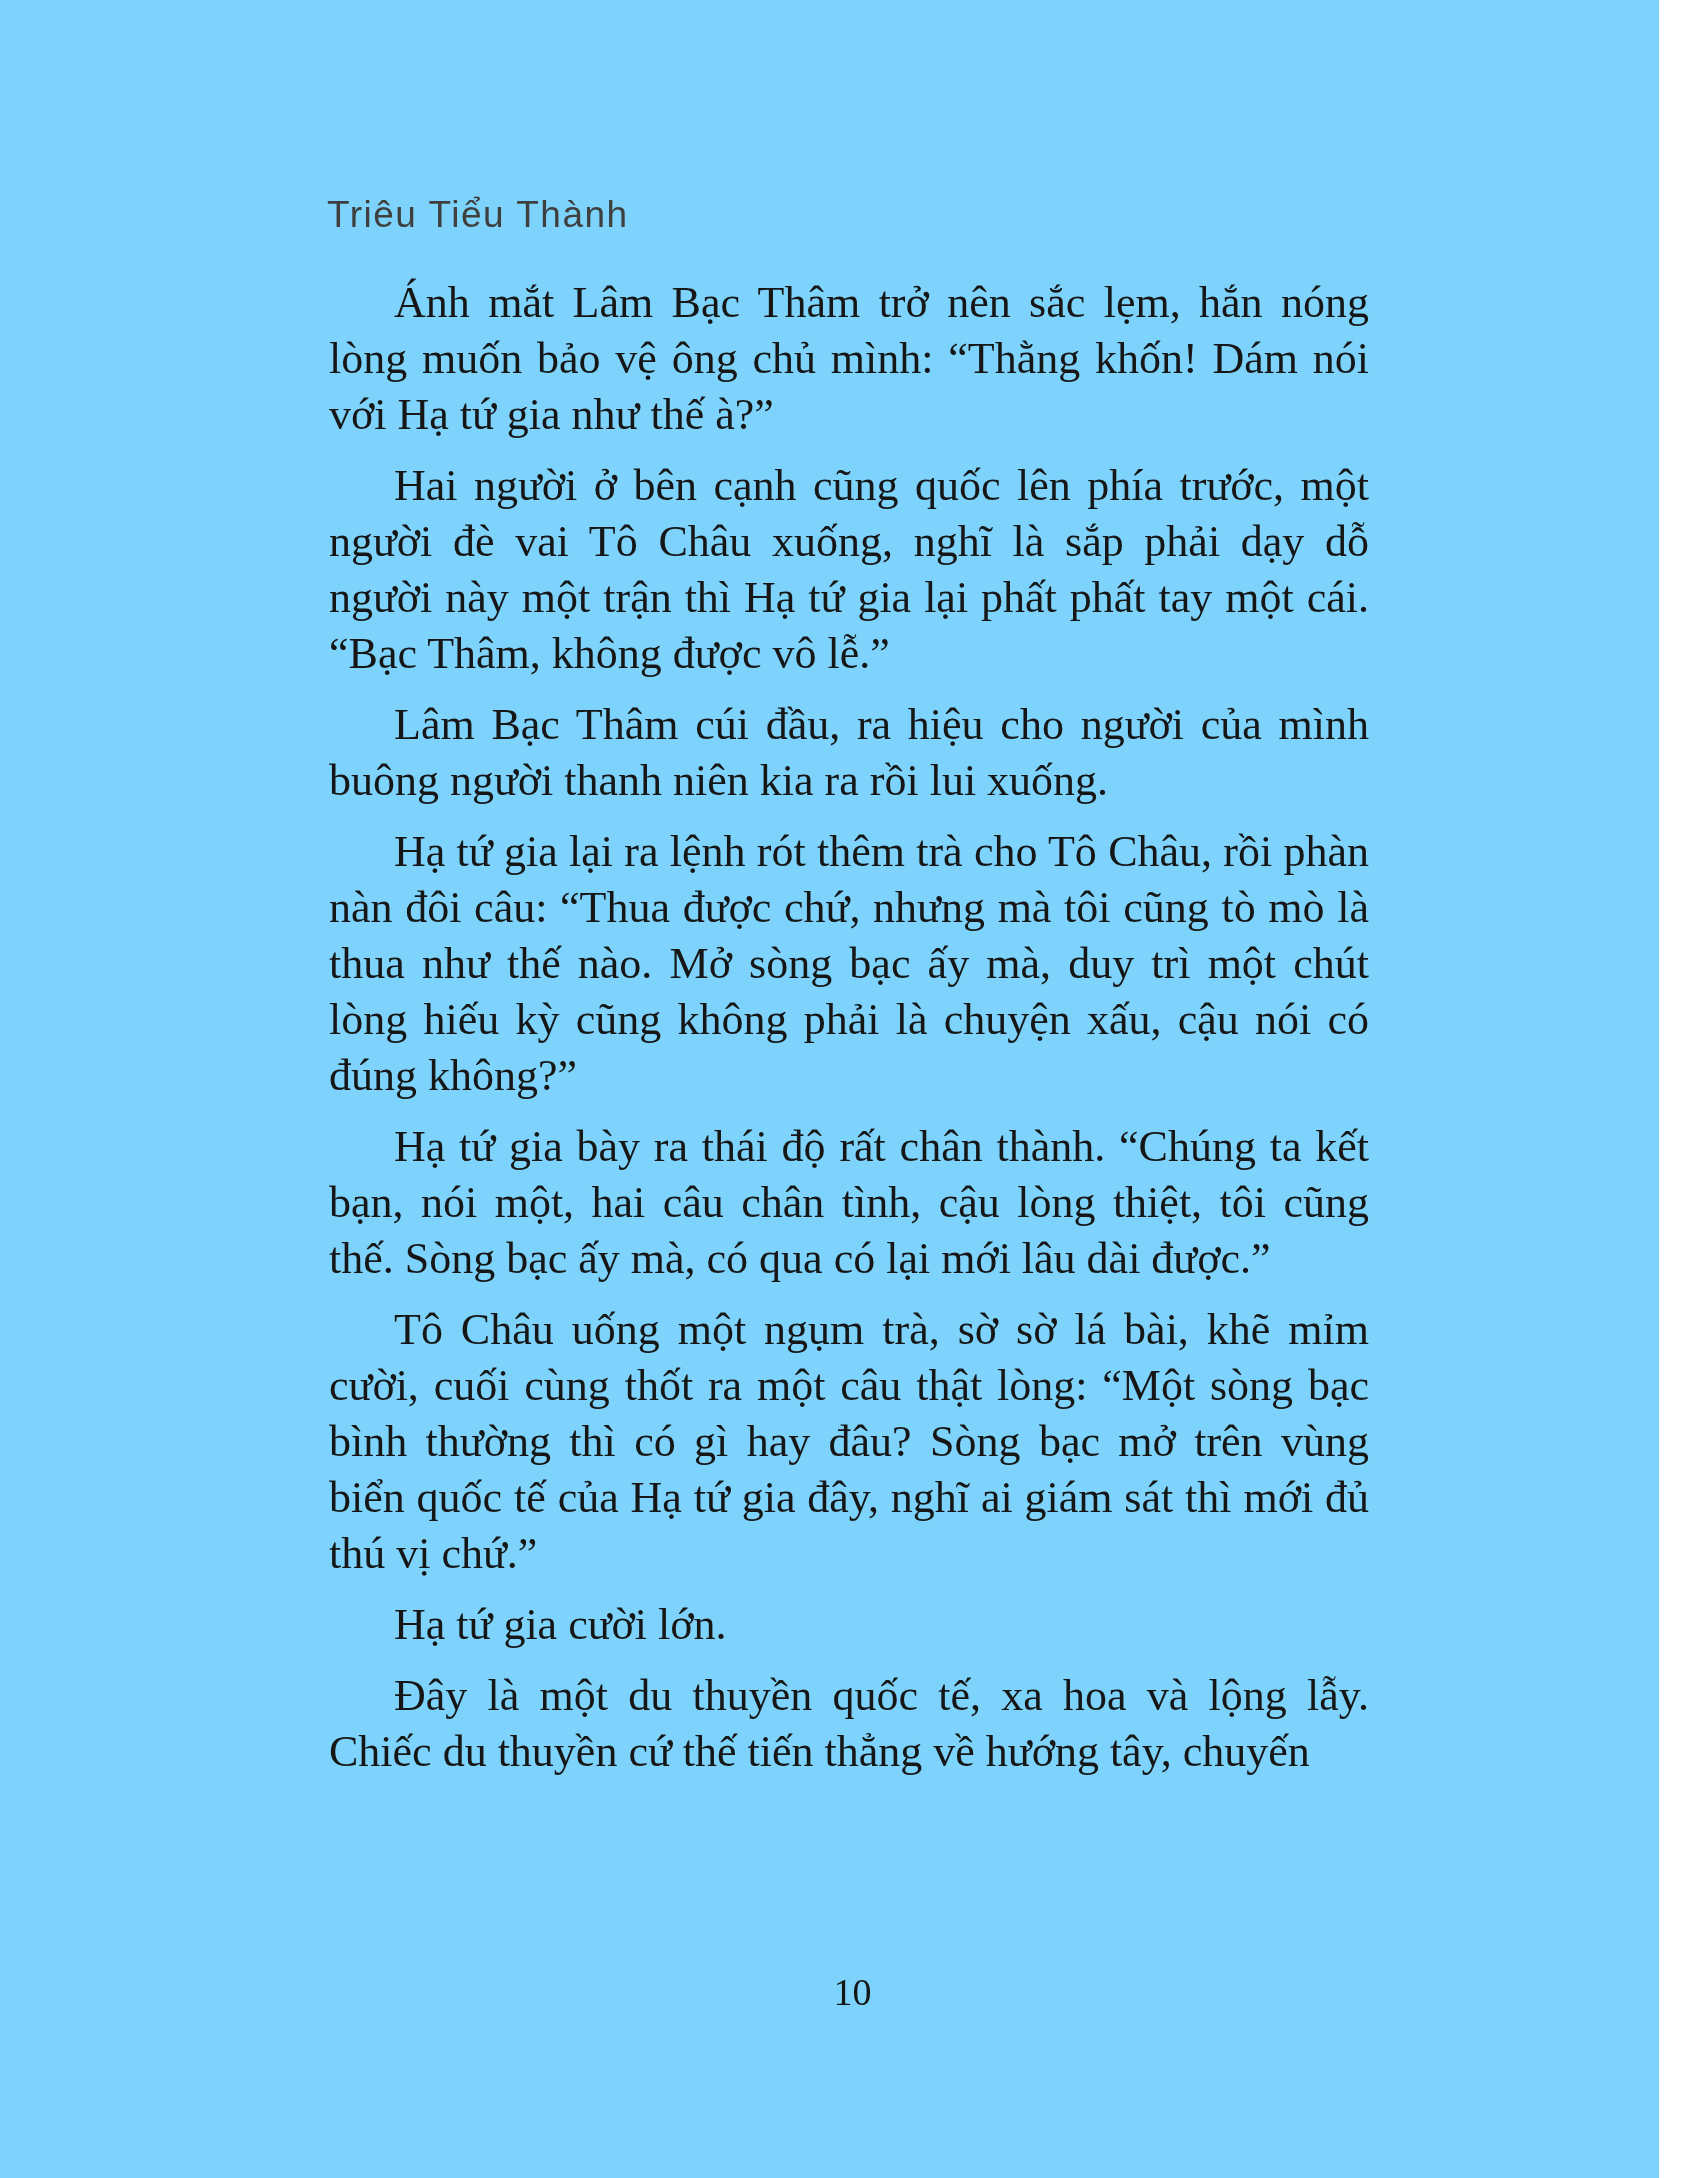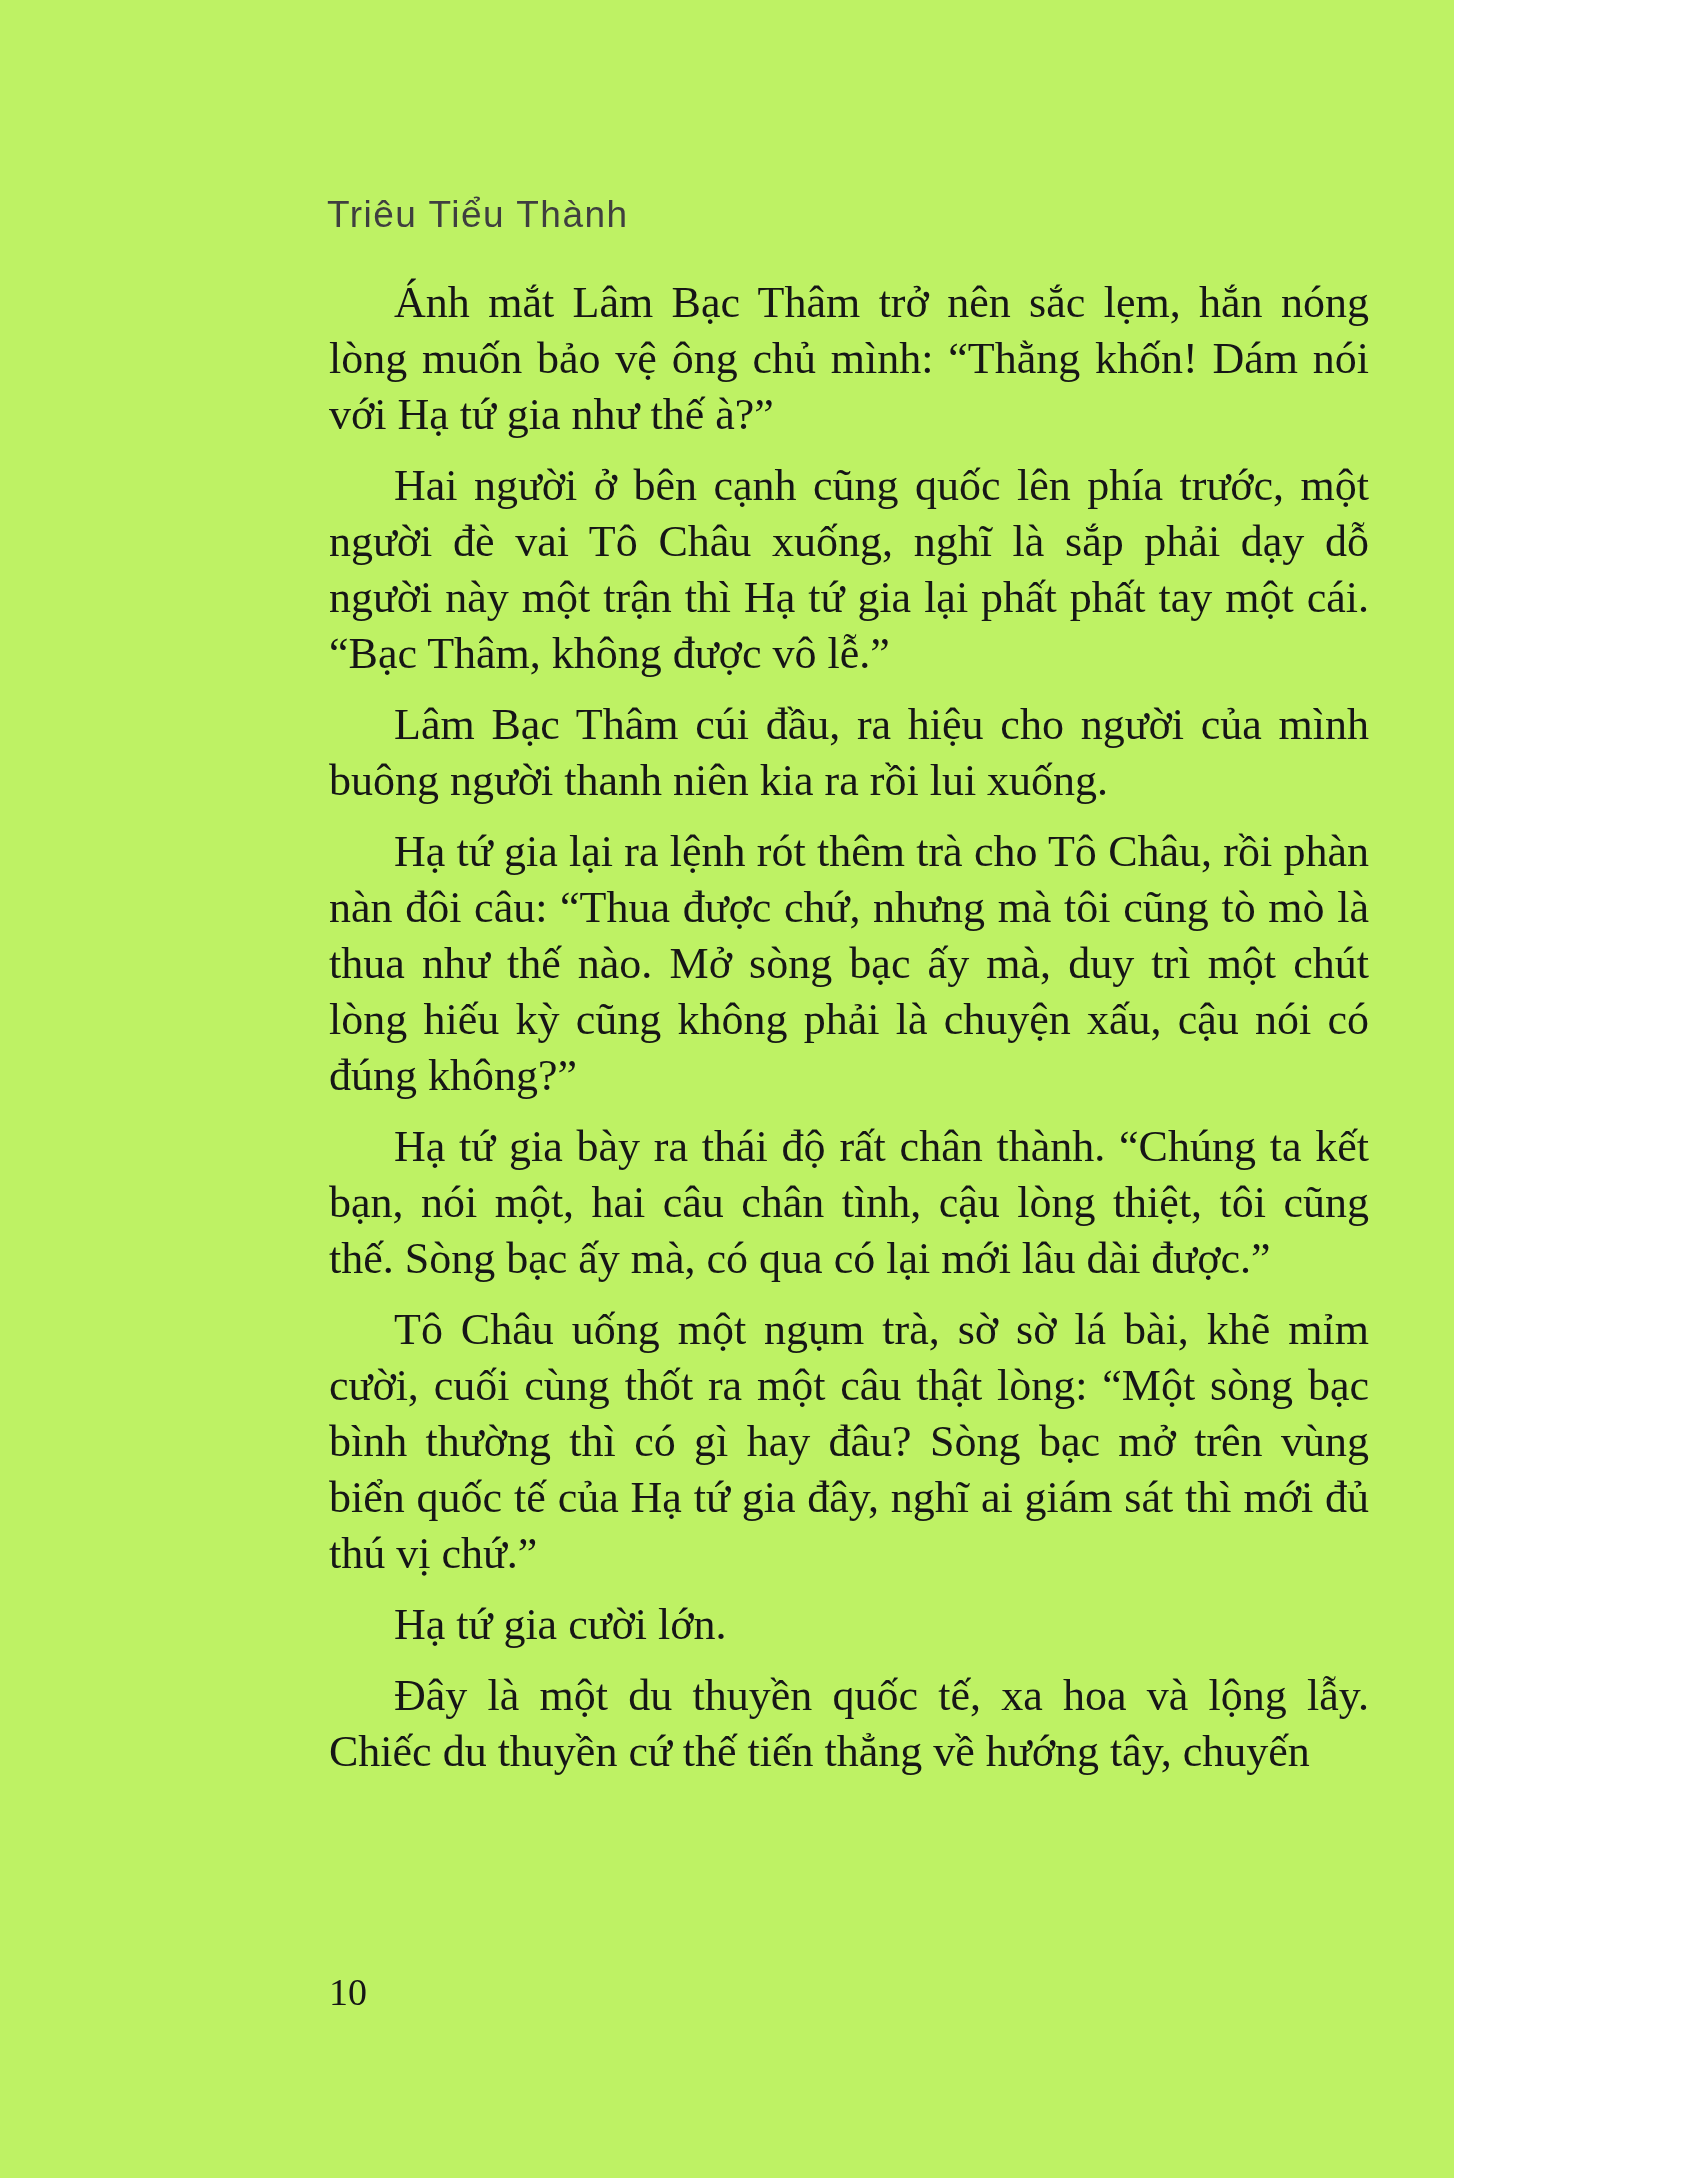--- a/index.html
+++ b/index.html
@@ -2,23 +2,23 @@
 <html><head>
 <meta charset="utf-8">
 <style>
   html, body {
     margin: 0;
     padding: 0;
     background: #ffffff;
   }
   .page {
     position: relative;
-    width: 1454px;
+    width: 1659px;
     height: 2178px;
-    background: #bef264;
+    background: #7dd3fc;
     overflow: hidden;
   }
   .running-header {
     position: absolute;
     left: 327px;
     top: 196px;
     font-family: "Liberation Sans", sans-serif;
     font-size: 37px;
     font-weight: 400;
     letter-spacing: 1.5px;
@@ -38,20 +38,21 @@
   }
   .body-text p {
     margin: 0 7px 15px 0;
     text-indent: 65px;
   }
   .page-number {
     position: absolute;
     left: 329px;
     top: 1973px;
     width: 1047px;
+    text-align: center;
     font-family: "Liberation Serif", "DejaVu Serif", serif;
     font-size: 38px;
     color: #161616;
     line-height: 1;
   }
 </style>
 </head>
 <body>
 
 <div class="page">

